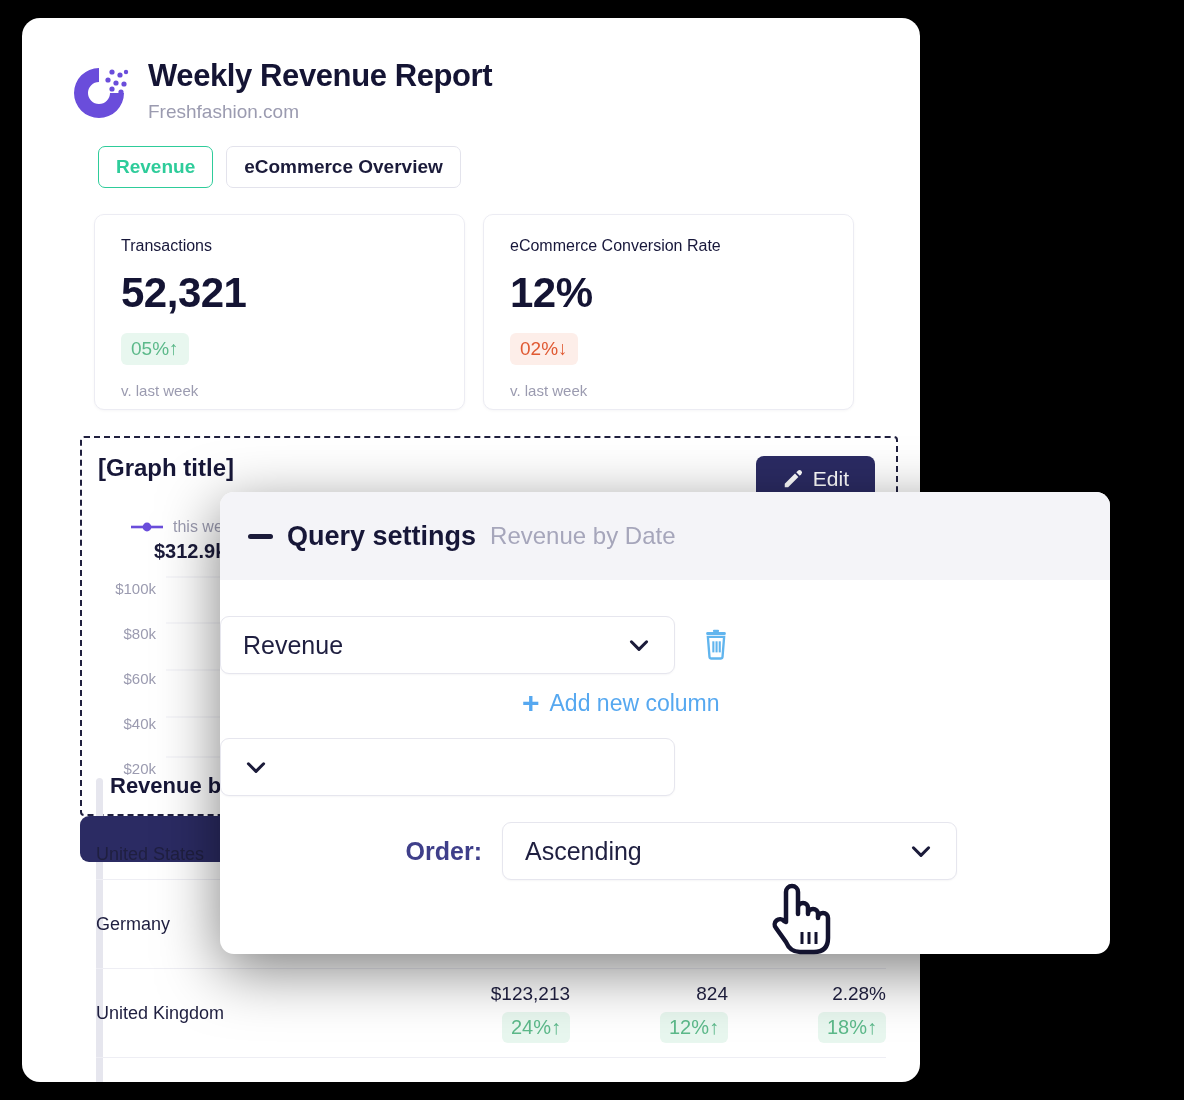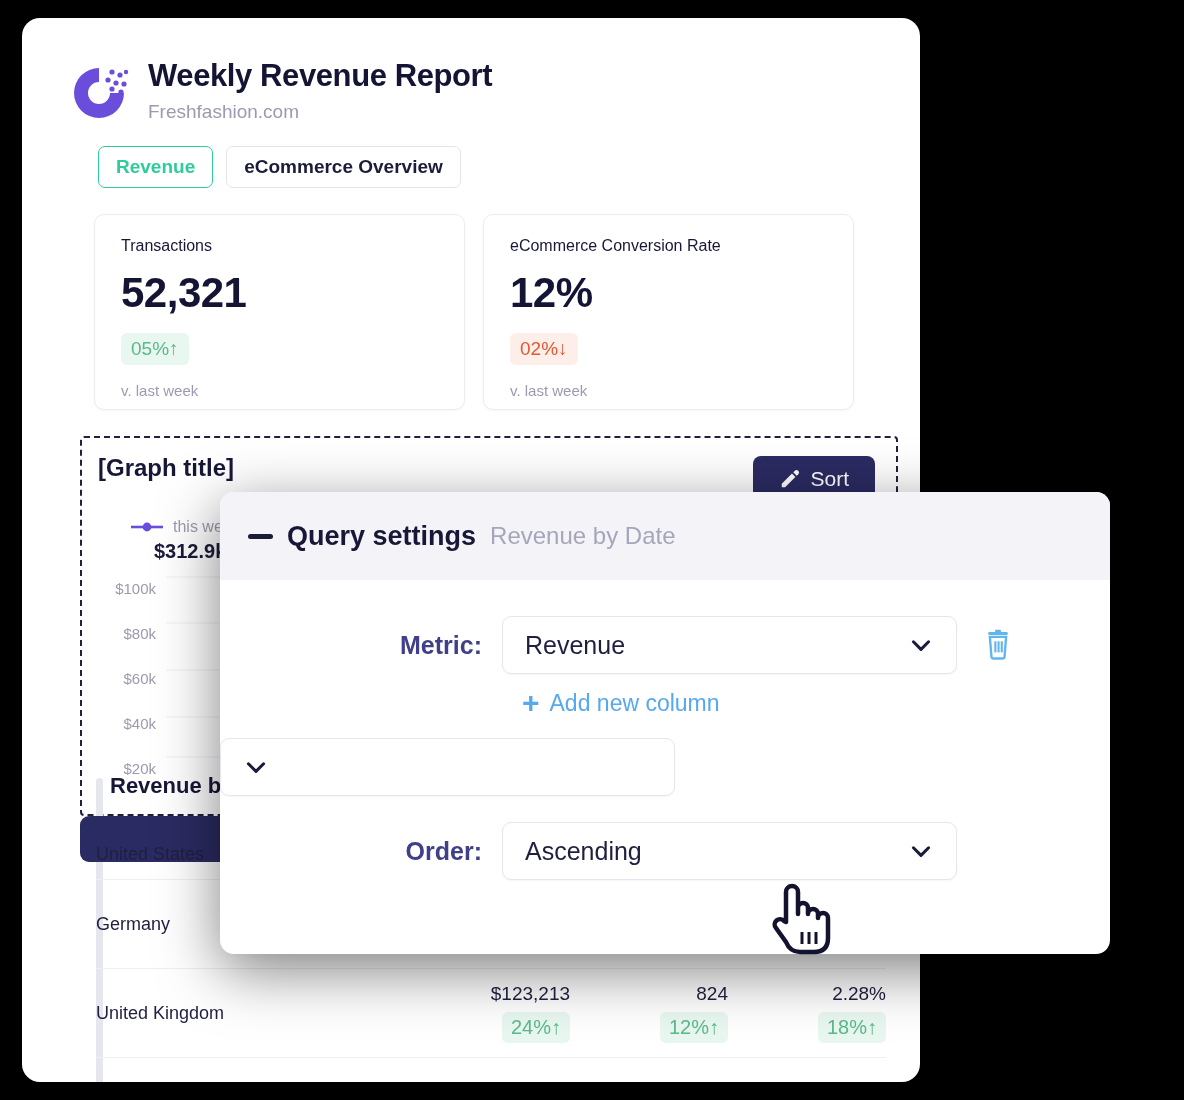--- a/index.html
+++ b/index.html
@@ -232,21 +232,21 @@
     </div>
 
     <div class="graph-panel">
       <div class="graph-head">
         <div class="graph-title">[Graph title]</div>
         <button class="edit-btn">
           <svg width="22" height="22" viewBox="0 0 24 24">
             <path d="M3 17.3 L14.2 6.1 L17.9 9.8 L6.7 21 L3 21 Z" fill="#ffffff"></path>
             <path d="M15.6 4.7 L17.3 3 A2 2 0 0 1 21 6.7 L19.3 8.4 Z" fill="#ffffff"></path>
           </svg>
-          <span>Sort</span>
+          <span>Edit</span>
         </button>
       </div>
 
       <div class="legend-row">
         <div class="legend-item">
           <svg width="34" height="12">
             <line x1="1" y1="6" x2="33" y2="6" stroke="#6a4ddb" stroke-width="2.6"></line>
             <circle cx="17" cy="6" r="4.4" fill="#6a4ddb"></circle>
           </svg>
           <span class="legend-label">this week</span>
@@ -348,21 +348,20 @@
 
   <div class="modal">
     <div class="modal-head">
       <span class="collapse-dash"></span>
       <span class="modal-title">Query settings</span>
       <span class="modal-sub">Revenue by Date</span>
     </div>
     <div class="modal-body">
 
       <div class="field-row">
-        <div class="field-label">Metric:</div>
         <div class="select-box">
           <span class="select-value">Revenue</span>
           <svg class="chev" viewBox="0 0 24 24">
             <path d="M5 9 L12 16 L19 9" fill="none" stroke="#1b1b3a" stroke-width="2.8" stroke-linecap="round" stroke-linejoin="round"></path>
           </svg>
         </div>
         <button class="trash-btn">
           <svg width="30" height="32" viewBox="0 0 24 26">
             <rect x="4" y="2.5" width="16" height="2.4" rx="1.1" fill="#61b5ee"></rect>
             <rect x="9.5" y="0.6" width="5" height="2" rx="0.9" fill="#61b5ee"></rect>

